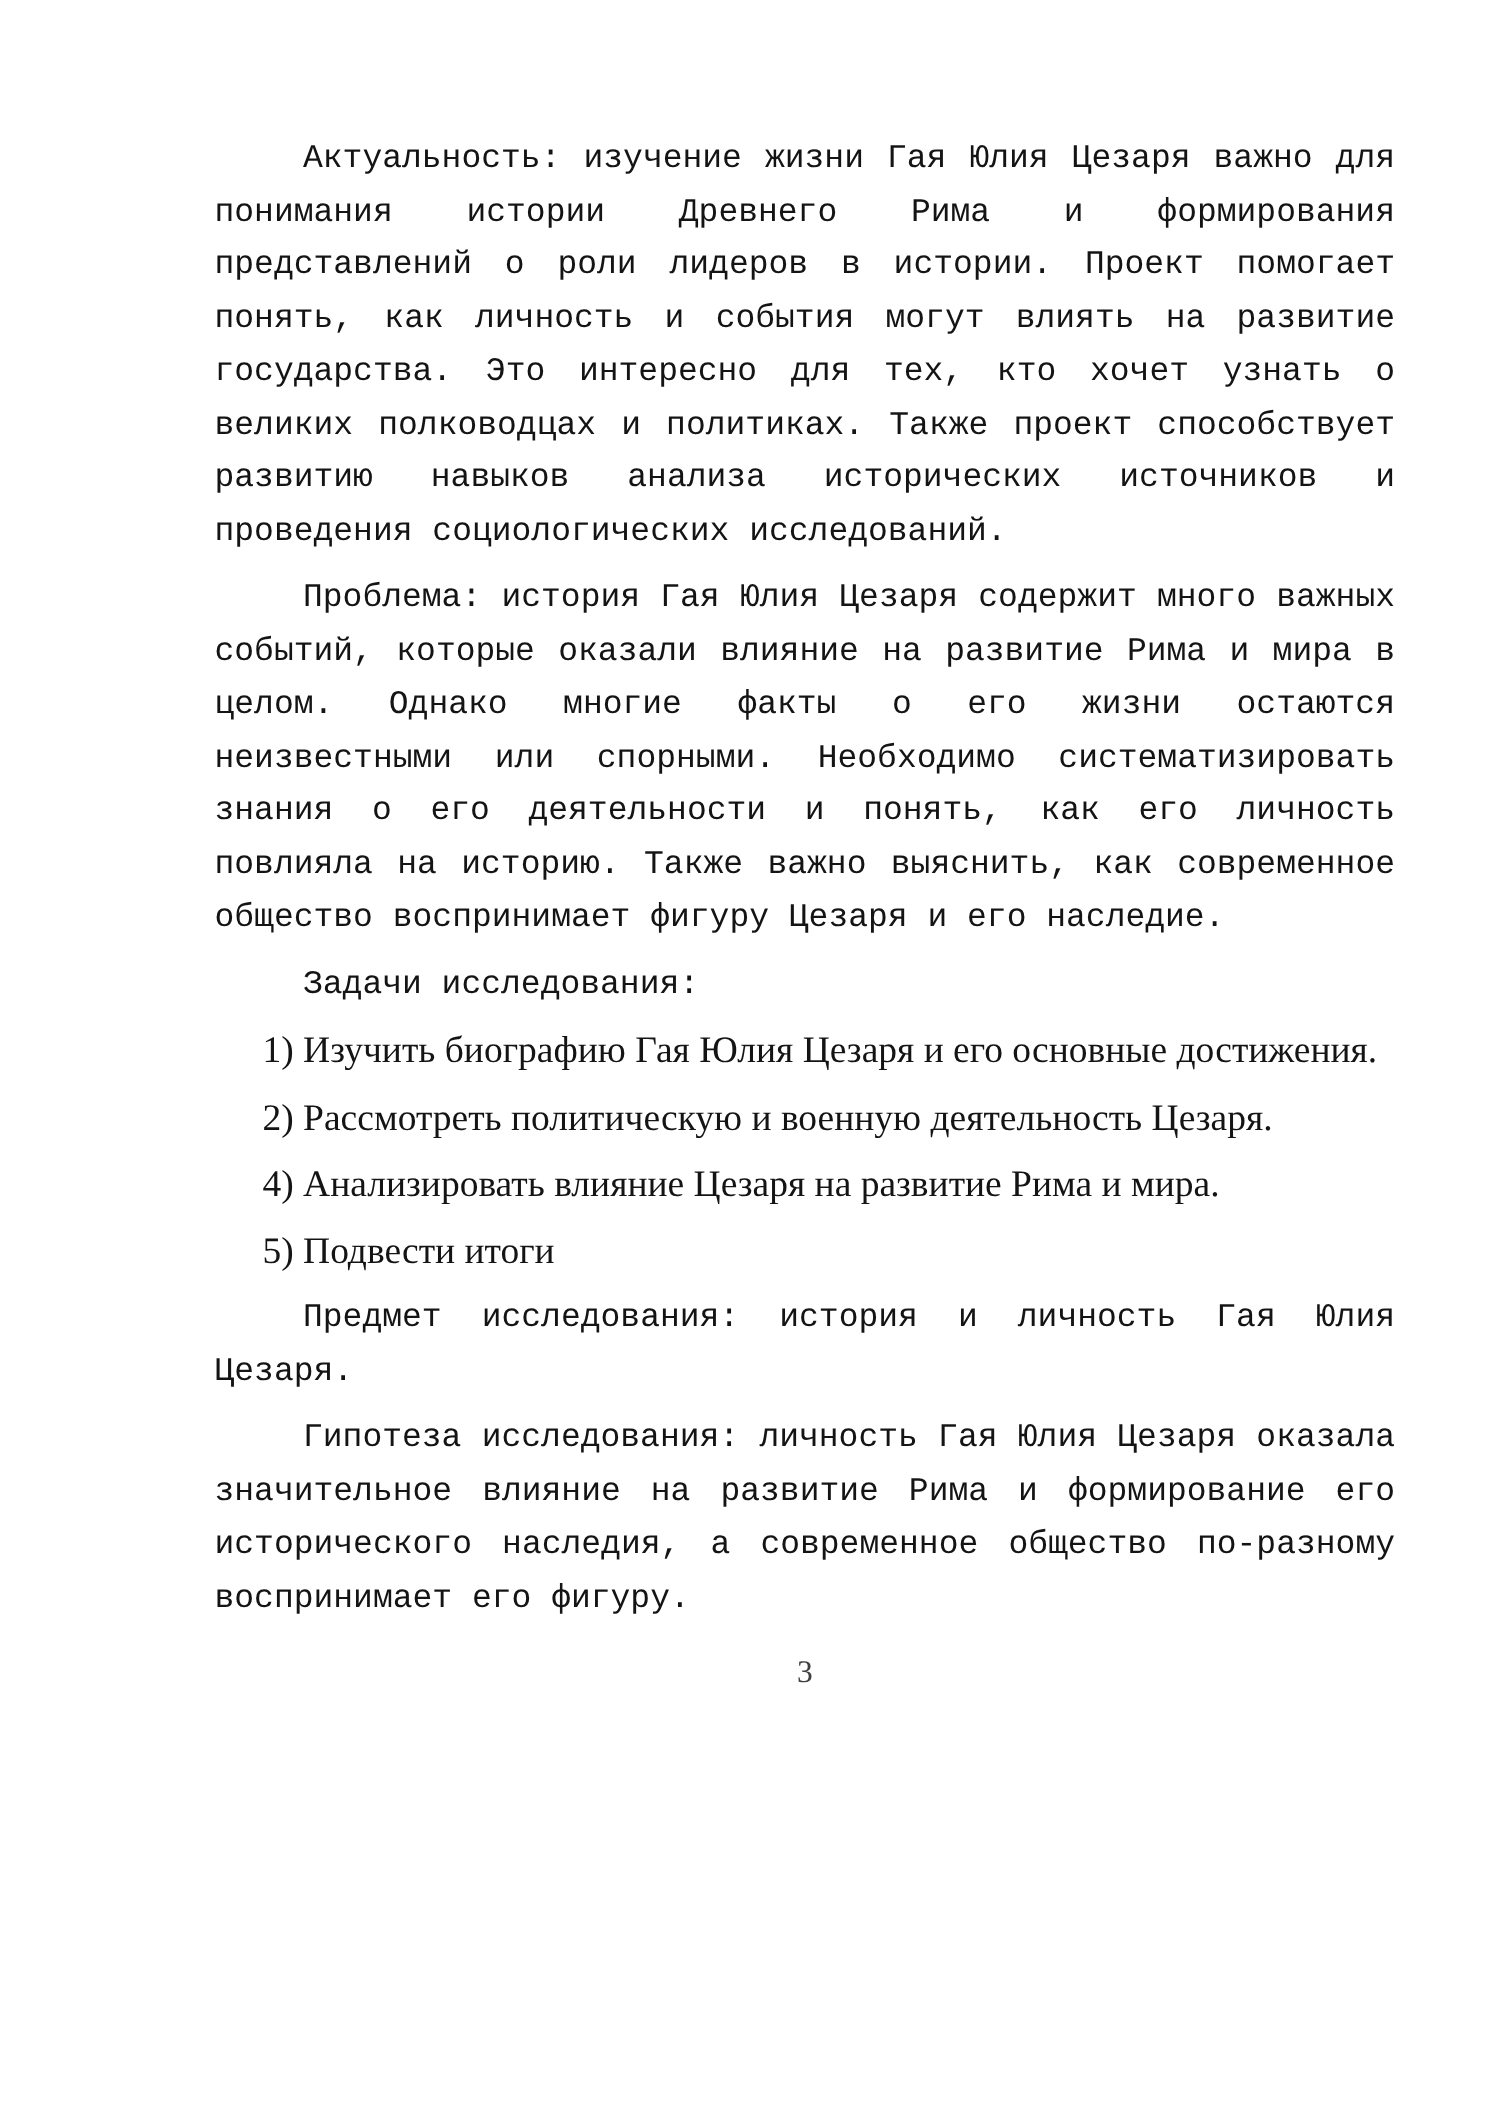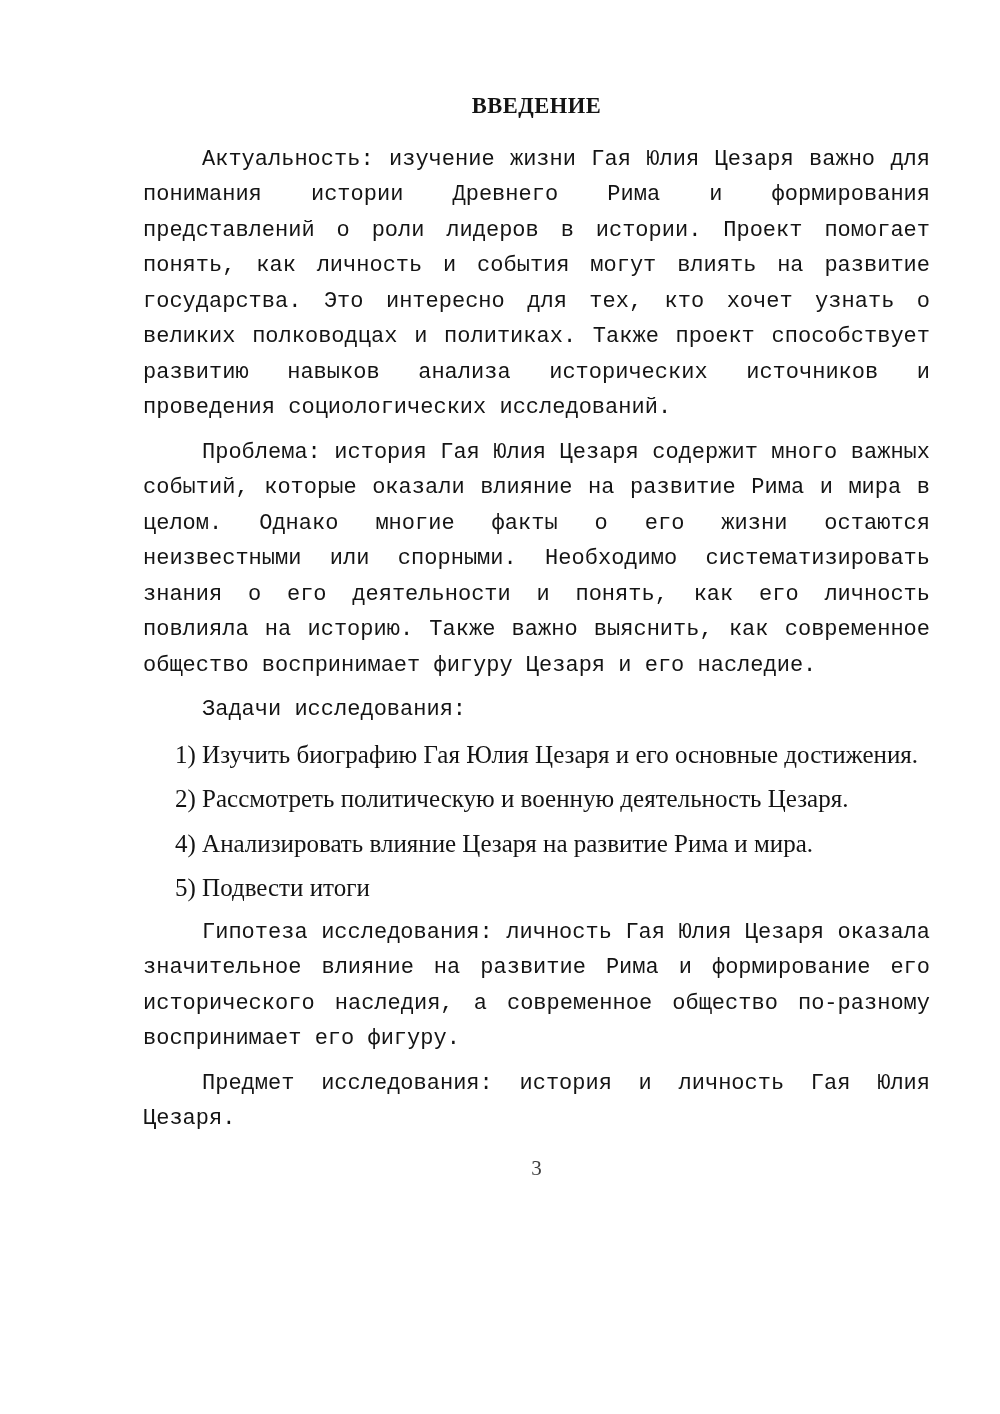--- a/index.html
+++ b/index.html
@@ -52,38 +52,37 @@
       color: #3f3f3f;
       text-align: center;
       margin-top: 18px;
     }
   </style>
 </head>
 <body>
 
 <div class="page">
 
-  <h1 class="doc-title">ВВЕДЕНИЕ</h1>
 
   <p class="para">Актуальность: изучение жизни Гая Юлия Цезаря важно для понимания истории Древнего Рима и формирования представлений о роли лидеров в истории. Проект помогает понять, как личность и события могут влиять на развитие государства. Это интересно для тех, кто хочет узнать о великих полководцах и политиках. Также проект способствует развитию навыков анализа исторических источников и проведения социологических исследований.</p>
 
   <p class="para">Проблема: история Гая Юлия Цезаря содержит много важных событий, которые оказали влияние на развитие Рима и мира в целом. Однако многие факты о его жизни остаются неизвестными или спорными. Необходимо систематизировать знания о его деятельности и понять, как его личность повлияла на историю. Также важно выяснить, как современное общество воспринимает фигуру Цезаря и его наследие.</p>
 
 
   <p class="para">Задачи исследования:</p>
 
   <p class="list-item">1) Изучить биографию Гая Юлия Цезаря и его основные достижения.</p>
 
   <p class="list-item">2) Рассмотреть политическую и военную деятельность Цезаря.</p>
 
   <p class="list-item">4) Анализировать влияние Цезаря на развитие Рима и мира.</p>
 
 
   <p class="list-item">5) Подвести итоги</p>
 
 
+  <p class="para">Предмет исследования: история и личность Гая Юлия Цезаря.</p>
+
   <p class="para">Гипотеза исследования: личность Гая Юлия Цезаря оказала значительное влияние на развитие Рима и формирование его исторического наследия, а современное общество по-разному воспринимает его фигуру.</p>
-
-  <p class="para">Предмет исследования: история и личность Гая Юлия Цезаря.</p>
 
   <div class="page-number">3</div>
 
 </div>
 
 </body></html>

